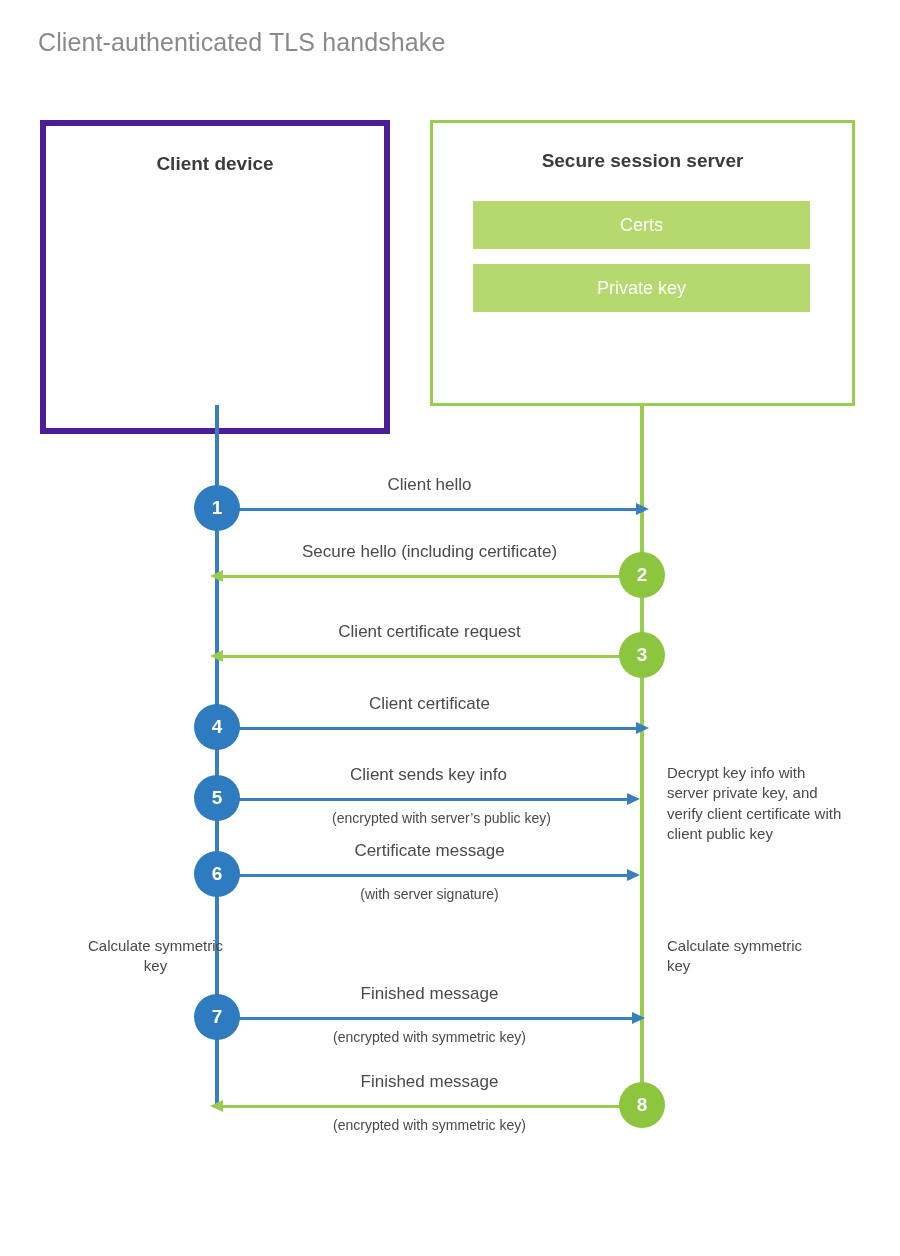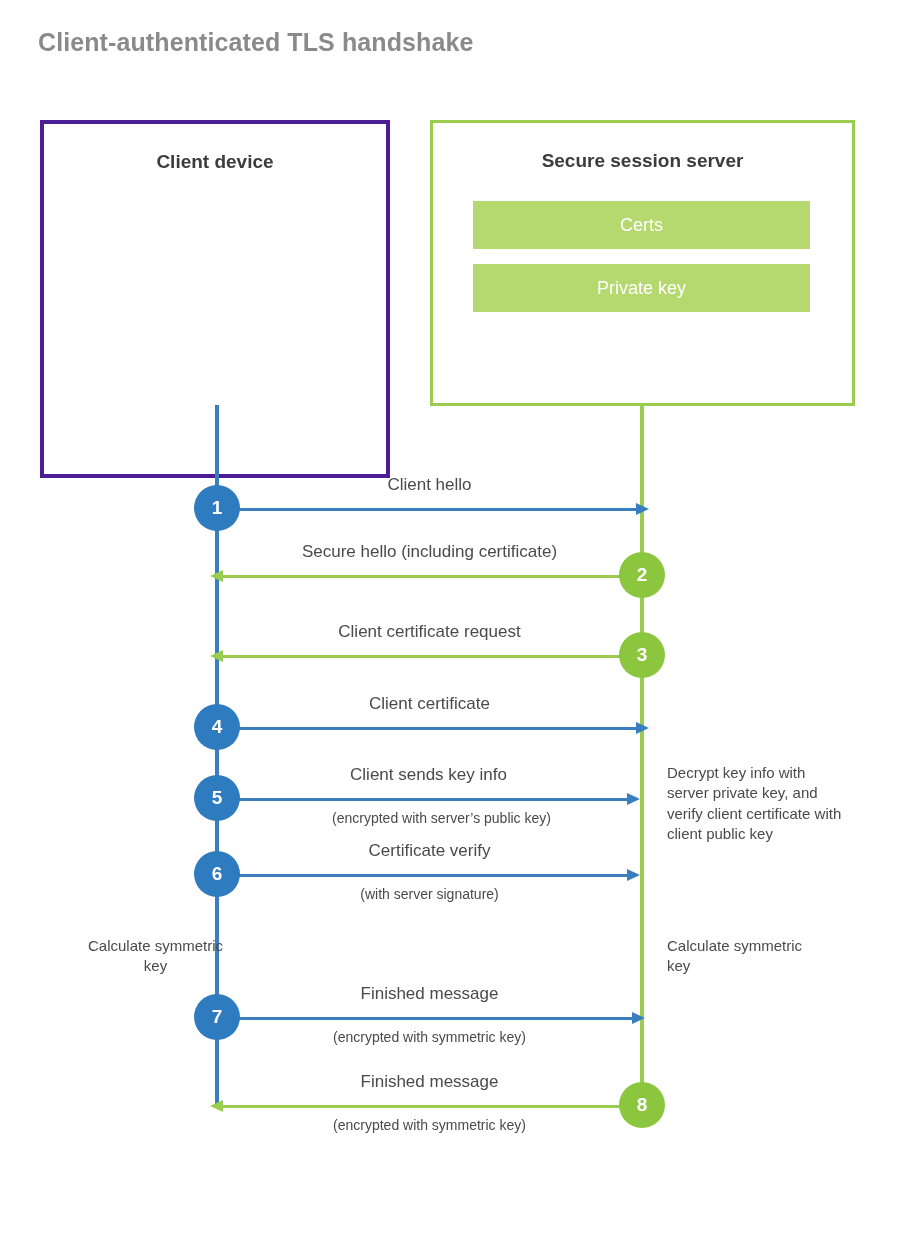--- a/index.html
+++ b/index.html
@@ -2,26 +2,26 @@
 <html><head>
 <meta charset="utf-8">
 <style>
   html,body{margin:0;padding:0;background:#ffffff;}
   body{width:900px;height:1256px;position:relative;overflow:hidden;
        font-family:"Liberation Sans","DejaVu Sans",sans-serif;color:#4a4a4a;}
 
   .canvas{position:absolute;left:0;top:0;width:900px;height:1256px;}
 
   
-  .title{position:absolute;left:38px;top:28px;font-size:25px;font-weight:700;
+  .title{position:absolute;left:38px;top:28px;font-size:25px;font-weight:400;
          color:#8a8a8a;letter-spacing:0.1px;white-space:nowrap;}
 
   
   .actor-box{position:absolute;background:#ffffff;box-sizing:border-box;}
-  .client-box{left:40px;top:120px;width:350px;height:358px;border:4px solid #4c1d95;}
+  .client-box{left:40px;top:120px;width:350px;height:314px;border:6px solid #4c1d95;}
   .server-box{left:430px;top:120px;width:425px;height:286px;border:3px solid #9acd4f;padding-left:28px;}
 
   .actor-title{position:absolute;left:0;right:0;top:27px;text-align:center;
                font-size:19px;font-weight:bold;color:#3c3c3c;}
 
   .client-app{position:absolute;left:35px;top:76px;width:275px;height:178px;
               background:#5b9bd5;display:flex;align-items:center;justify-content:center;
               text-align:center;color:#ffffff;font-size:19px;line-height:1.35;}
 
   .server-bars{position:absolute;left:40px;top:78px;width:337px;}
@@ -117,21 +117,21 @@
     <div class="arrowhead right blue" style="left:627px"></div>
     <div class="step-circle blue" style="left:194px">5</div>
     <div class="msg-label" style="left:216px;width:425px">Client sends key info</div>
     <div class="msg-sublabel" style="left:229px;width:425px">(encrypted with server’s public key)</div>
   </div>
 
   <div class="msg" id="msg-6" style="top:874px">
     <div class="msg-line blue" style="left:217px;width:410px"></div>
     <div class="arrowhead right blue" style="left:627px"></div>
     <div class="step-circle blue" style="left:194px">6</div>
-    <div class="msg-label" style="left:217px;width:425px">Certificate verify</div>
+    <div class="msg-label" style="left:217px;width:425px">Certificate message</div>
     <div class="msg-sublabel" style="left:217px;width:425px">(with server signature)</div>
   </div>
 
   <div class="msg" id="msg-7" style="top:1017px">
     <div class="msg-line blue" style="left:217px;width:415px"></div>
     <div class="arrowhead right blue" style="left:632px"></div>
     <div class="step-circle blue" style="left:194px">7</div>
     <div class="msg-label" style="left:217px;width:425px">Finished message</div>
     <div class="msg-sublabel" style="left:217px;width:425px">(encrypted with symmetric key)</div>
   </div>

